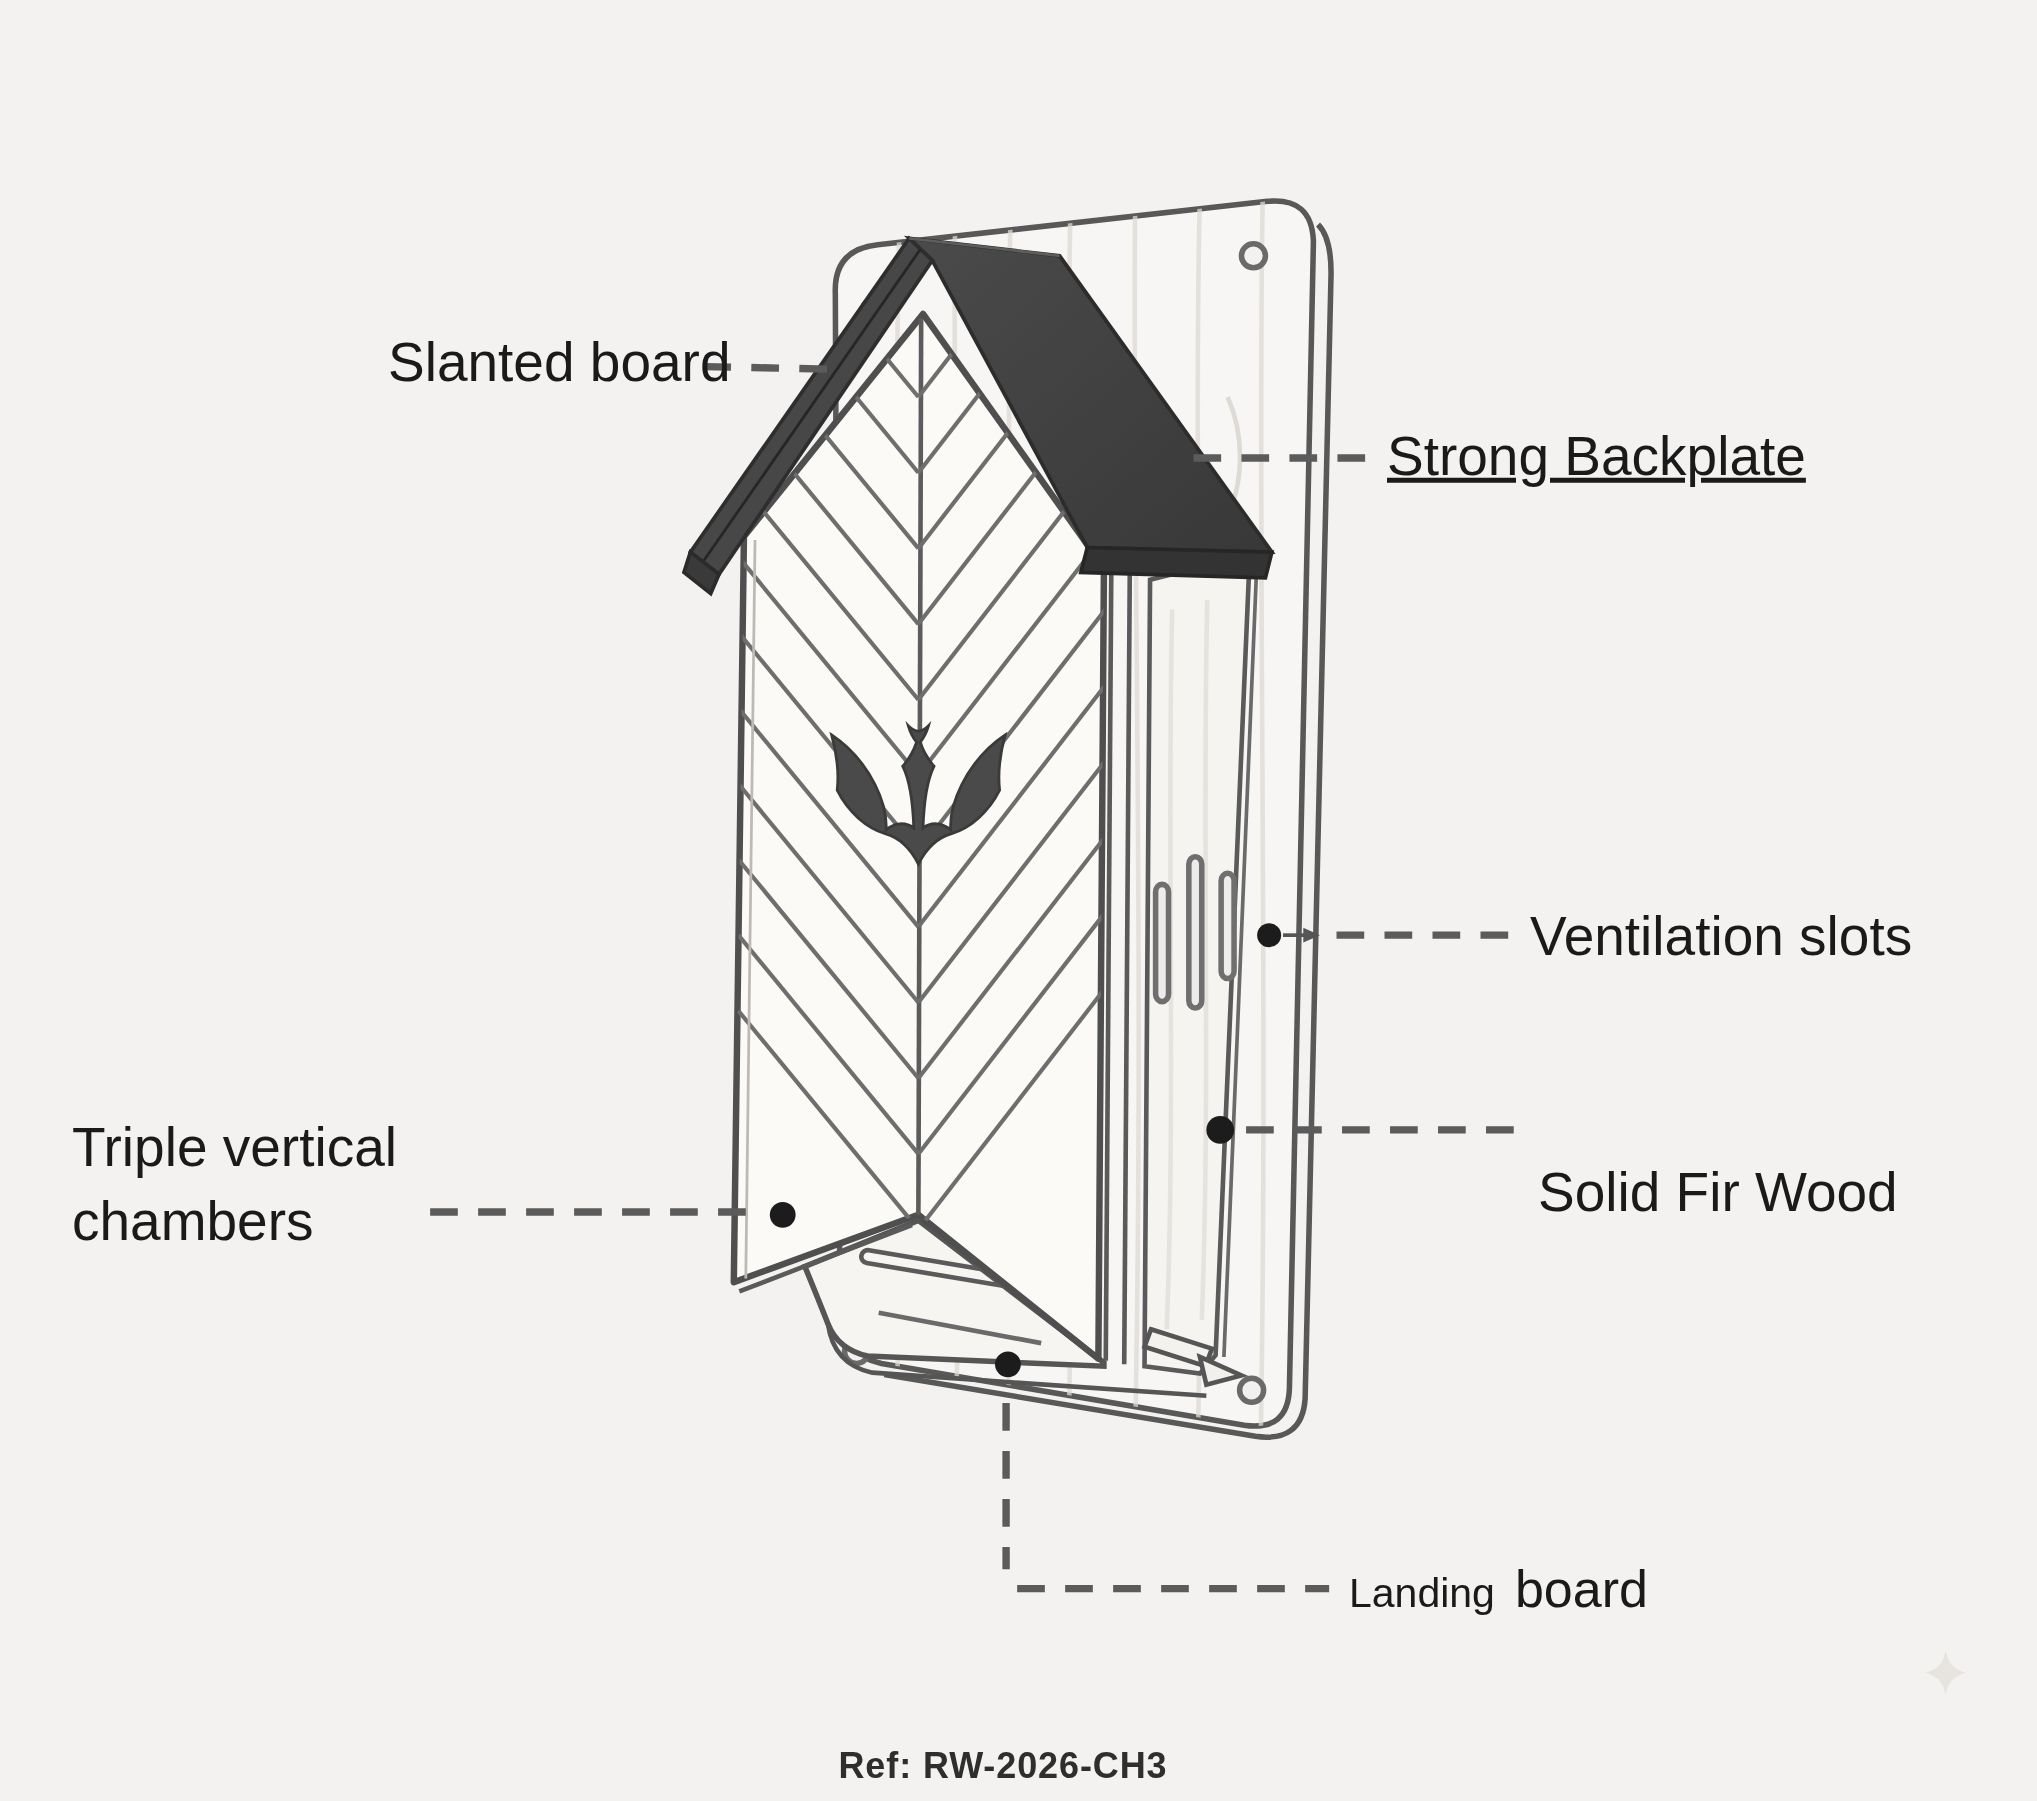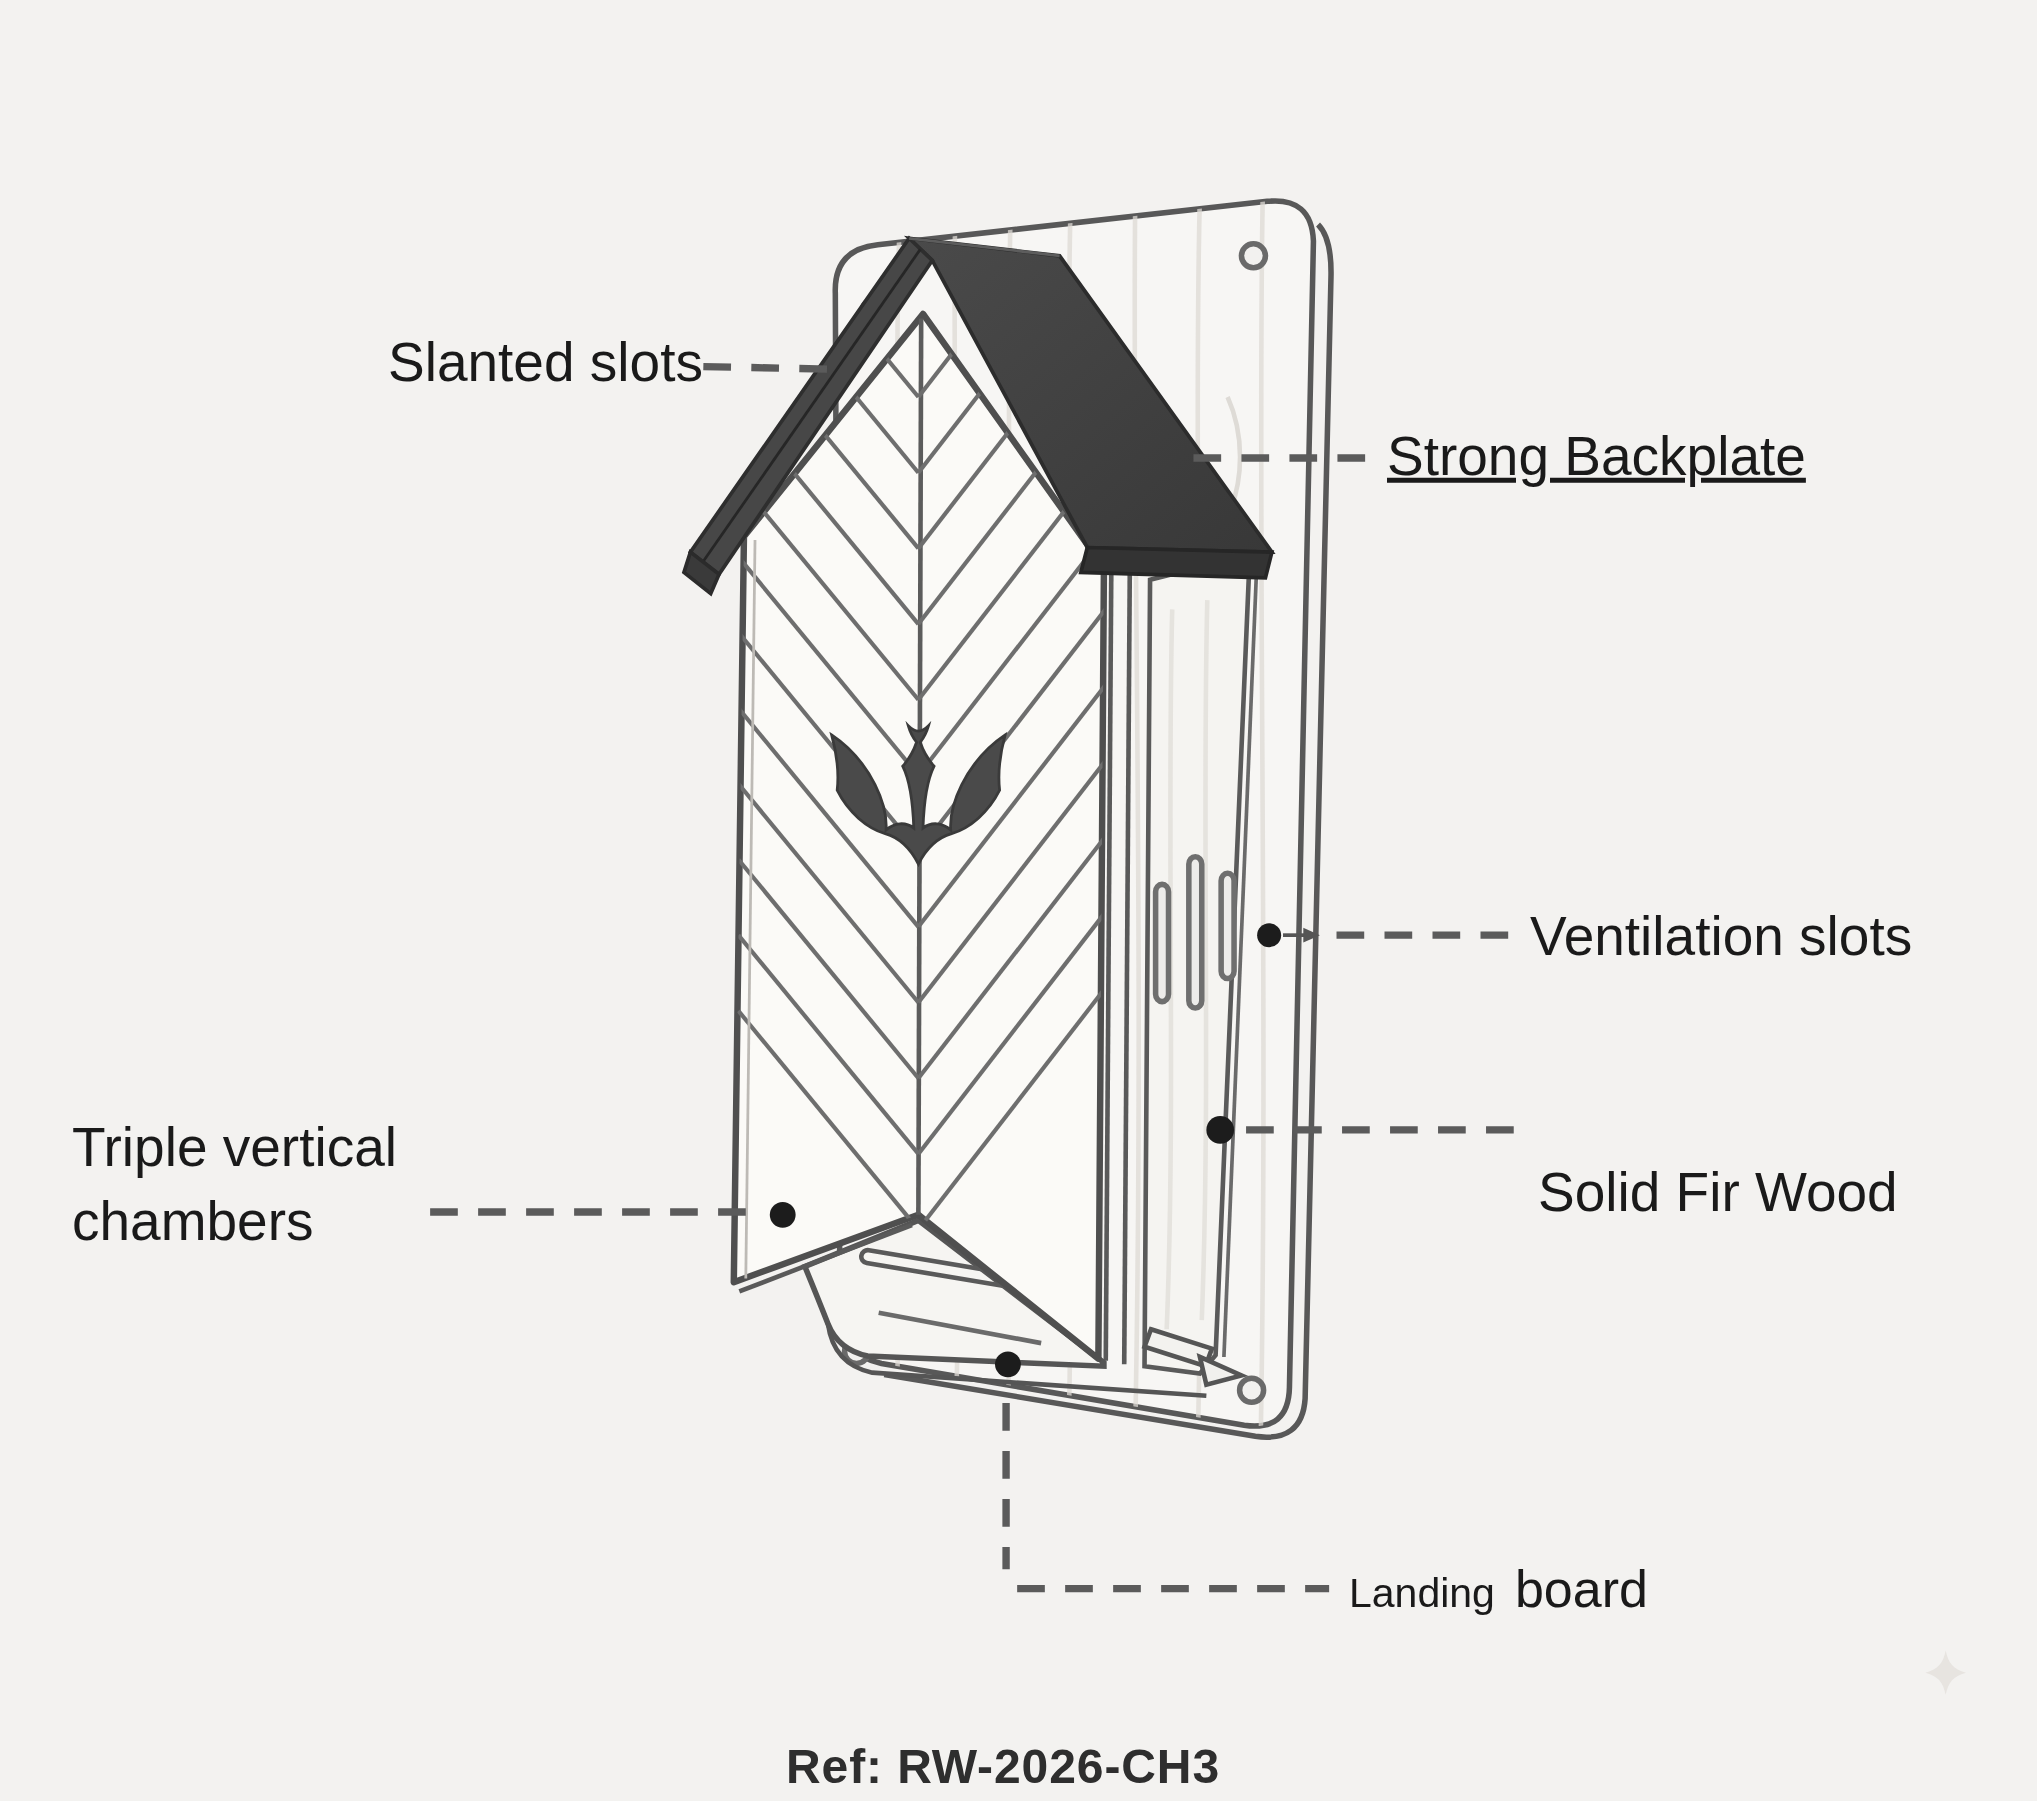--- a/index.html
+++ b/index.html
@@ -13,21 +13,21 @@
     position:absolute;color:#1a1a1a;font-size:55px;line-height:1.1;
     white-space:nowrap;transform:translateY(-50%);
   }
   .label-multiline{transform:none;line-height:74px;}
   .label-multiline span{display:block;}
   .label-right{text-align:right;}
   .landing-word-1{font-size:41px;}
   .landing-word-2{font-size:52px;margin-left:20px;}
   .ref-label{
     position:absolute;transform:translate(-50%,-50%);
-    font-size:48px;color:#2e2e2e;font-weight:600;letter-spacing:0.9px;
+    font-size:36px;color:#2e2e2e;font-weight:600;letter-spacing:0.9px;
     white-space:nowrap;
   }
 </style>
 </head>
 <body>
 
 <div class="stage">
 
   <svg width="2038" height="1802" viewBox="0 0 2208 1952">
     <defs>
@@ -159,21 +159,21 @@
 
       <circle cx="1092" cy="1478" r="14" fill="#1c1c1c"></circle>
       <path d="M 1090,1520 L 1090,1700" stroke="#5b5b5b" stroke-width="8" stroke-dasharray="30 22" fill="none"></path>
       <path d="M 1102,1721 L 1440,1721" stroke="#5b5b5b" stroke-width="8" stroke-dasharray="30 22" fill="none"></path>
     </g>
 
     <path d="M 2108,1788 C 2111,1802 2116,1808 2130,1812 C 2116,1816 2111,1822 2108,1836
              C 2105,1822 2100,1816 2086,1812 C 2100,1808 2105,1802 2108,1788 Z" fill="#e7e4e0"></path>
   </svg>
 
-  <div class="label label-right" style="left:388px;top:362px;width:305px;">Slanted slots</div>
+  <div class="label label-right" style="left:388px;top:362px;width:305px;">Slanted board</div>
 
   <div class="label" style="left:1387px;top:456px;text-decoration:underline;">Strong Backplate</div>
 
   <div class="label" style="left:1530px;top:936px;">Ventilation slots</div>
 
   <div class="label" style="left:1538px;top:1192px;">Solid Fir Wood</div>
 
   <div class="label label-multiline" style="left:72px;top:1110px;">
     <span>Triple vertical</span>
     <span>chambers</span>

